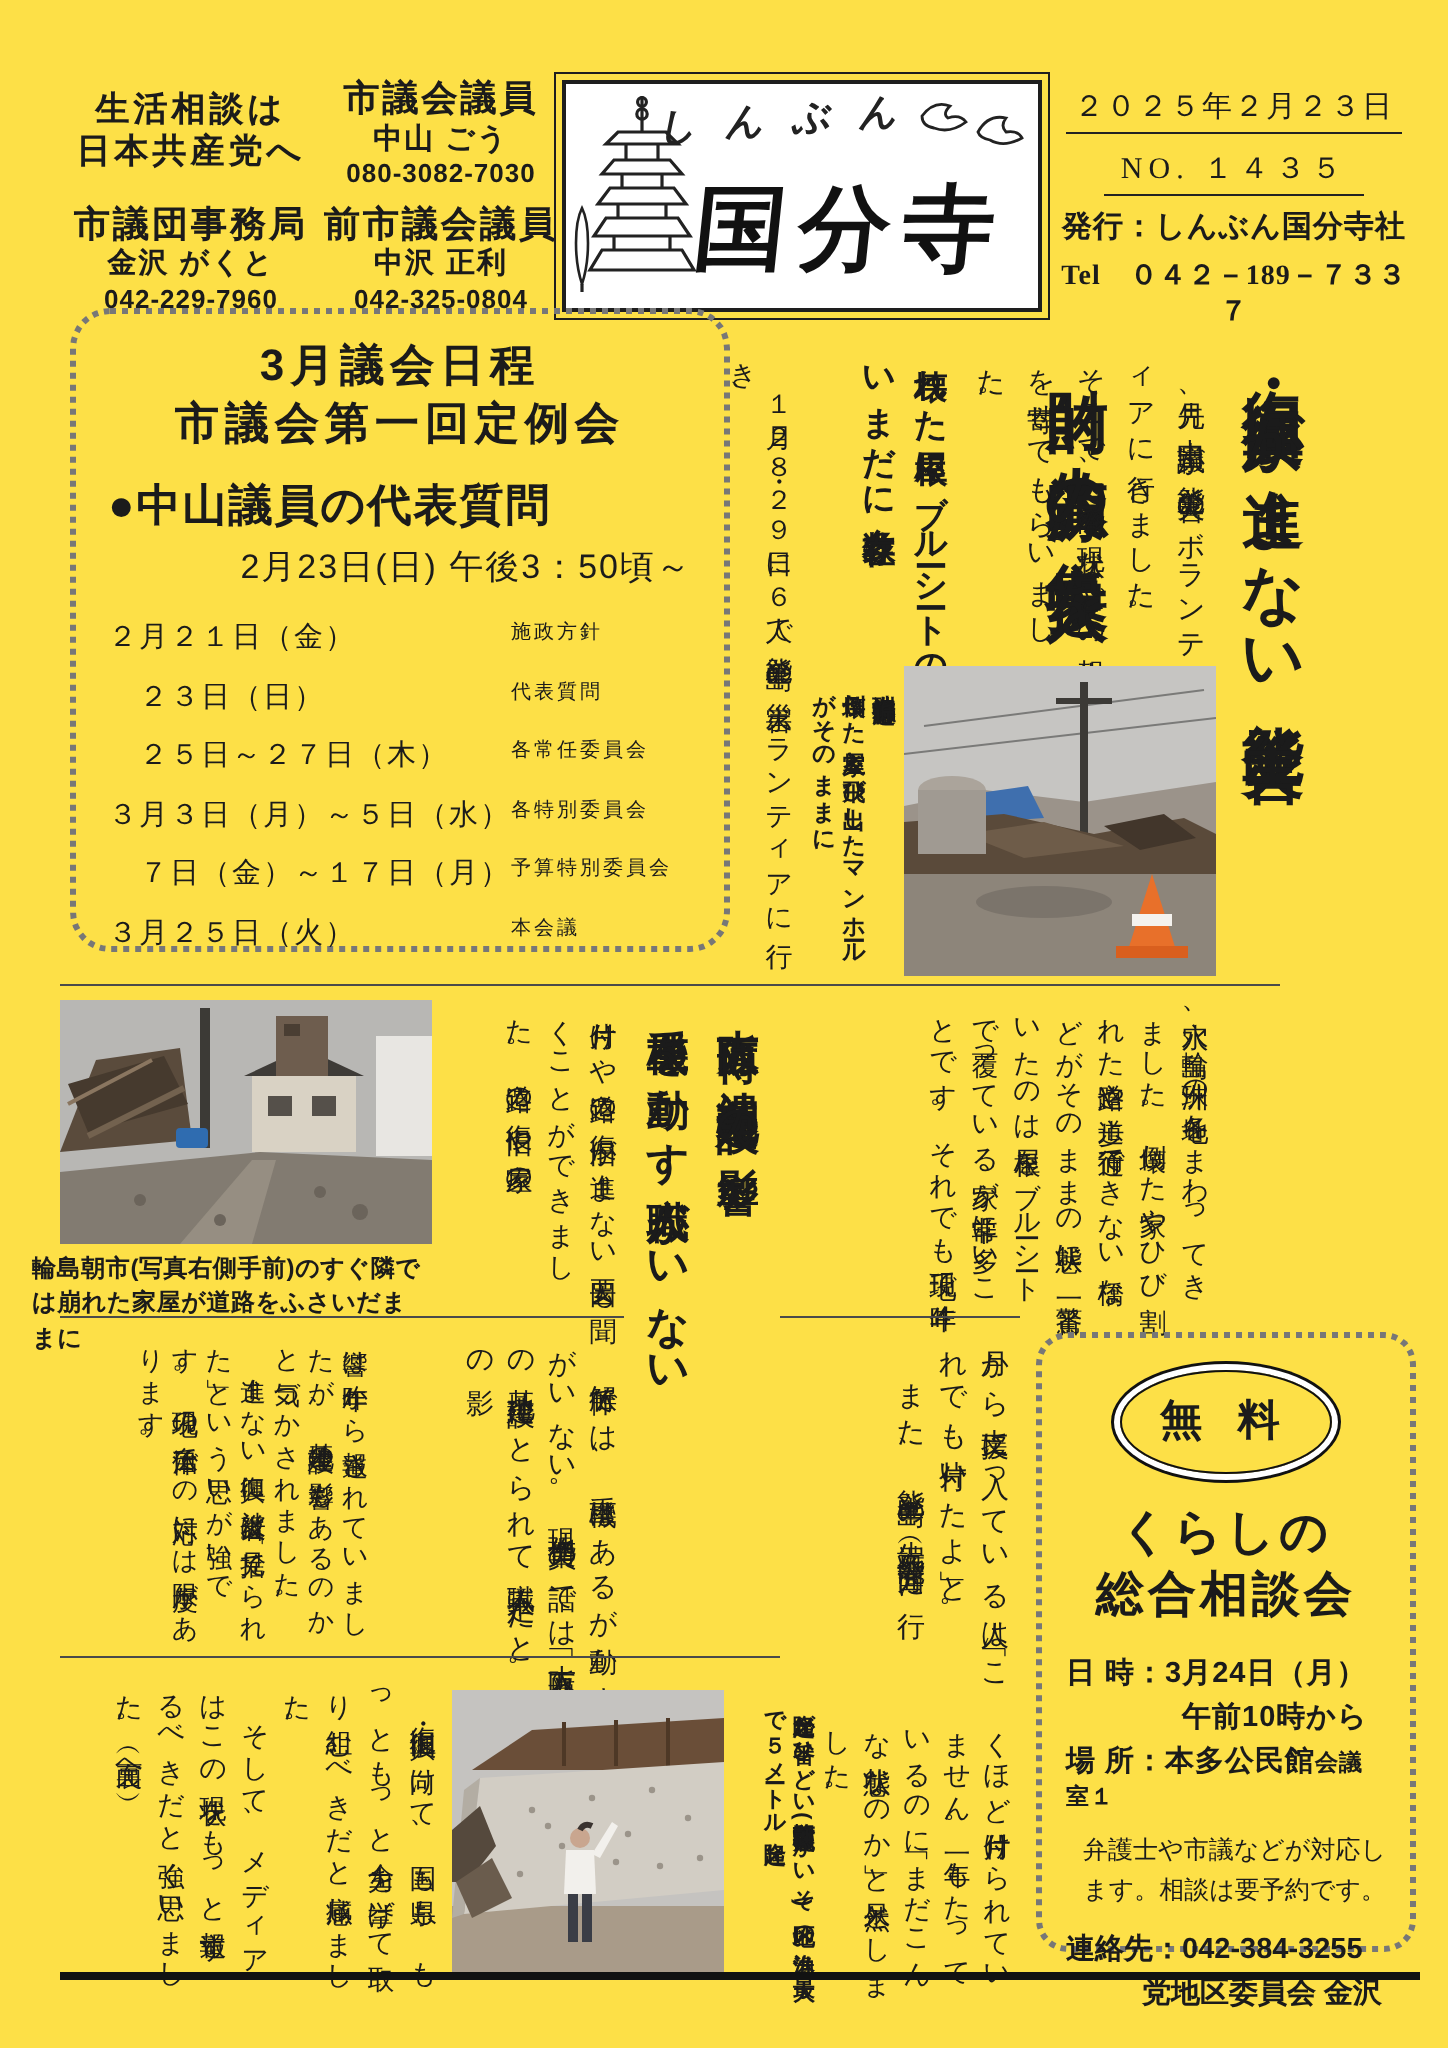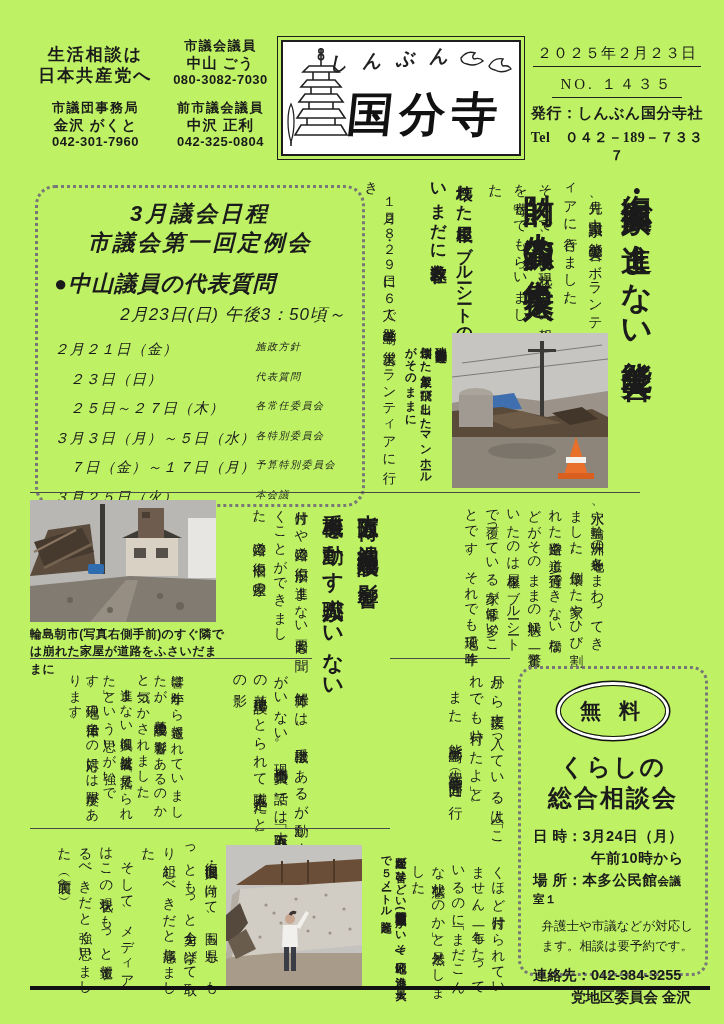--- a/index.html
+++ b/index.html
@@ -1,38 +1,38 @@
 <!DOCTYPE html>
 <html><head>
 <meta charset="utf-8">
 <style>
   html,body{margin:0;padding:0;background:#e9e9e7;}
-  .page{position:relative;width:724px;height:1024px;margin:0 auto;background:#bef264;
+  .page{position:relative;width:724px;height:1024px;margin:0 auto;background:#fde047;
         font-family:"Liberation Sans",sans-serif;color:#1b1b1b;overflow:hidden;}
   
   .contact{position:absolute;left:33px;top:38px;width:250px;height:118px;
            display:grid;grid-template-columns:1fr 1fr;grid-template-rows:1fr 1fr;
            text-align:center;row-gap:6px;}
   .contact .cell{line-height:1.25;}
   .slogan{font-weight:700;font-size:17px;letter-spacing:2px;line-height:1.5;padding-top:6px;}
-  .p-title{font-size:13px;font-weight:700;letter-spacing:1.5px;}
+  .p-title{font-size:18px;font-weight:700;letter-spacing:1.5px;}
   .p-name{font-size:14.5px;font-weight:700;letter-spacing:1px;}
   .p-tel{font-size:13px;font-weight:600;letter-spacing:.5px;}
   .logo-box{position:absolute;left:281px;top:40px;width:236px;height:112px;background:#fff;
             border:2px solid #1e1e1e;outline:1px solid #1e1e1e;outline-offset:3px;}
   .issue{position:absolute;left:528px;top:44px;width:178px;text-align:center;}
   .issue .date{font-family:"Liberation Serif",serif;font-size:15px;letter-spacing:1px;
                border-bottom:1.5px solid #222;display:inline-block;padding:0 4px 3px;}
   .issue .num{font-family:"Liberation Serif",serif;font-size:15px;letter-spacing:3px;
               border-bottom:1.5px solid #222;display:inline-block;padding:0 8px 3px;margin-top:8px;}
   .issue .pub{font-size:15px;font-weight:800;letter-spacing:.5px;margin-top:6px;}
   .issue .tel{font-family:"Liberation Serif",serif;font-size:14px;font-weight:700;margin-top:6px;letter-spacing:.5px;}
   
-  .sched{position:absolute;left:35px;top:185px;width:330px;height:322px;
-         border:3px dotted #777;border-radius:20px;box-sizing:border-box;padding:12px 16px 0;font-style:italic;}
+  .sched{position:absolute;left:35px;top:154px;width:330px;height:322px;
+         border:3px dotted #777;border-radius:20px;box-sizing:border-box;padding:12px 16px 0;}
   .sched .t1,.sched .t2{ text-align:center;font-weight:800;font-size:22px;letter-spacing:3px;line-height:1.3;}
   .sched .q1{font-weight:700;font-size:22px;margin-top:12px;letter-spacing:1px;}
   .sched .q2{font-size:17px;margin-top:4px;letter-spacing:1px;padding-left:22px;font-weight:500;text-align:right;}
   .rows{margin-top:14px;display:grid;grid-template-columns:1fr 116px;row-gap:10.5px;}
   .rows .d{font-size:14.5px;letter-spacing:1px;white-space:pre;}
   .rows .i{font-size:10px;letter-spacing:1.5px;}
   
   .v{position:absolute;writing-mode:vertical-rl;text-orientation:mixed;white-space:pre-line;}
   .headline{font-size:31px;font-weight:900;line-height:49px;letter-spacing:2.5px;}
   .subhead{font-weight:800;}
@@ -70,21 +70,21 @@
       <div>日本共産党へ</div>
     </div>
     <div class="cell">
       <div class="p-title">市議会議員</div>
       <div class="p-name">中山 ごう</div>
       <div class="p-tel">080-3082-7030</div>
     </div>
     <div class="cell">
       <div class="p-title">市議団事務局</div>
       <div class="p-name">金沢 がくと</div>
-      <div class="p-tel">042-301-7960</div>
+      <div class="p-tel">042-229-7960</div>
     </div>
     <div class="cell">
       <div class="p-title">前市議会議員</div>
       <div class="p-name">中沢 正利</div>
       <div class="p-tel">042-325-0804</div>
     </div>
   </div>
 
   <div class="logo-box">
     <svg width="232" height="108" viewBox="0 0 232 108">
@@ -202,21 +202,21 @@
     <line x1="4" y1="52" x2="46" y2="30" stroke="#8a7660" stroke-width="2"></line>
     <rect x="70" y="4" width="5" height="70" fill="#3c3a36"></rect>
     <rect x="58" y="64" width="16" height="10" rx="2" fill="#2f6cb0"></rect>
     <path d="M0 122 L186 122 L186 80 L100 76 L60 80 L0 86 Z" fill="#827b71"></path>
     <path d="M60 122 L96 80 L108 80 L96 122 Z" fill="#968e82"></path>
     <circle cx="130" cy="96" r="3" fill="#6b645b"></circle>
       <circle cx="150" cy="106" r="4" fill="#6b645b"></circle>
     <circle cx="40" cy="100" r="3" fill="#6b645b"></circle>
       <circle cx="80" cy="110" r="3" fill="#6b645b"></circle>
   </svg>
-  <div class="cap-h" style="left:30px;top:626px;width:196px;">輪島朝市(写真右側手前)のすぐ隣では崩れた家屋が道路をふさいだままに</div>
+  <div class="cap-h" style="left:16px;top:626px;width:196px;">輪島朝市(写真右側手前)のすぐ隣では崩れた家屋が道路をふさいだままに</div>
 
   <div class="v body-v" style="left:390px;top:500px;width:218px;height:158px;line-height:21px;letter-spacing:.5px;">穴水、輪島、珠洲の各地をまわってきました。倒壊した家やひび割れた道路や歩道、通行できない橋などがそのままの状態に。一番驚いたのは屋根をブルーシートで覆っている家が非常に多いことです。それでも現地で昨年４</div>
 
   <div class="v body-v" style="left:224px;top:500px;width:88px;height:158px;">片付けや道路の復旧が進まない要因も聞くことができました。道路の復旧や家屋の</div>
 
   <div class="v subhead" style="left:316px;top:498px;width:70px;height:358px;font-size:21px;line-height:35px;letter-spacing:2px;">大阪万博　沖縄基地建設の影響
 重機を動かす職人がいない</div>
 
   <div class="hr" style="left:30px;top:658px;width:282px;"></div>
   <div class="hr" style="left:390px;top:658px;width:120px;"></div>

